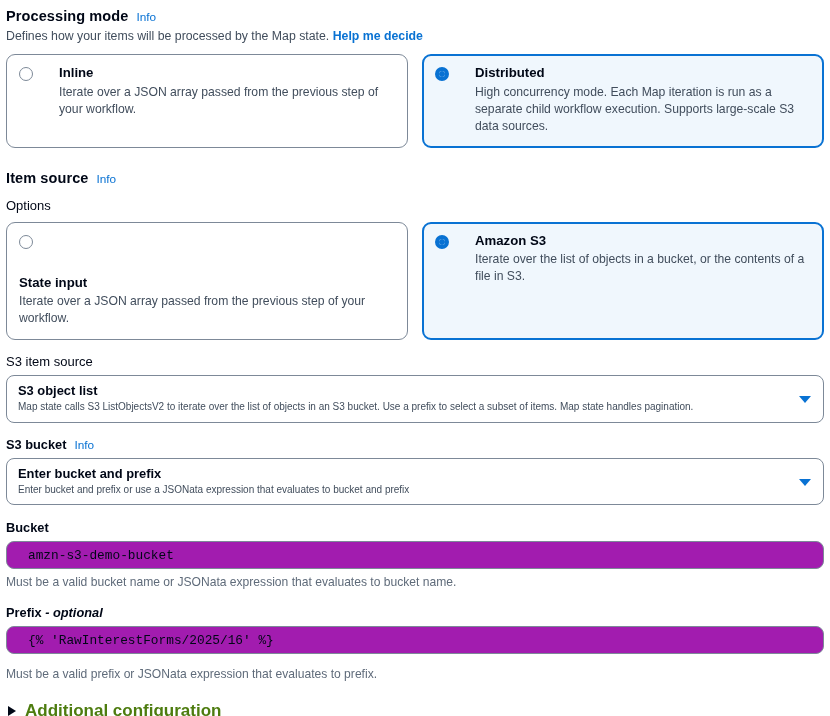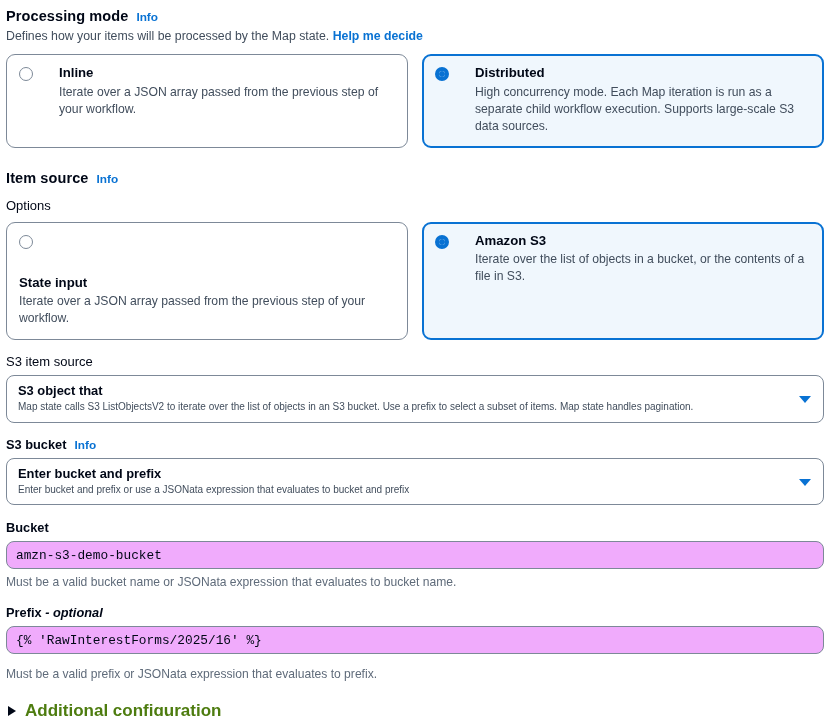--- a/index.html
+++ b/index.html
@@ -38,21 +38,21 @@
     font-style: italic;
   }
   .desc {
     font-size: 12.3px;
     color: #414d5c;
     line-height: 1.42;
   }
   .info-link {
     color: #0972d3;
     font-size: 11.8px;
-    font-weight: bold;
+    font-weight: normal;
     text-decoration: none;
     cursor: pointer;
   }
   .inline-link {
     color: #0972d3;
     font-weight: bold;
     text-decoration: none;
     cursor: pointer;
   }
   .hint {
@@ -162,25 +162,25 @@
     width: 0; height: 0;
     border-left: 6px solid transparent;
     border-right: 6px solid transparent;
     border-top: 7px solid #0972d3;
   }
 
   
   .input {
     border: 1px solid #7d8998;
     border-radius: 8px;
-    background: #f0abfc;
+    background: #a21caf;
     height: 28px;
     display: flex;
     align-items: center;
-    padding: 0 9px;
+    padding: 0 21px;
     margin-top: 6px;
     font-family: "Liberation Mono", monospace;
     font-size: 12.8px;
     color: #000716;
     cursor: text;
   }
 
   
   .expander {
     display: flex;
@@ -255,21 +255,21 @@
           <div class="tile-title">Amazon S3</div>
           <div class="tile-desc">Iterate over the list of objects in a bucket, or the contents of a file in S3.</div>
         </div>
       </div>
     </div>
   </div>
 
   <div class="block" style="margin-top:14px;">
     <div class="field-label" style="font-weight:normal;font-size:13px;">S3 item source</div>
     <div class="select">
-      <div class="select-title">S3 object that</div>
+      <div class="select-title">S3 object list</div>
       <div class="select-desc">Map state calls S3 ListObjectsV2 to iterate over the list of objects in an S3 bucket. Use a prefix to select a subset of items. Map state handles pagination.</div>
       <span class="caret"></span>
     </div>
   </div>
 
   <div class="block" style="margin-top:14px;">
     <div class="head-row">
       <span class="field-label">S3 bucket</span>
       <a class="info-link">Info</a>
     </div>

